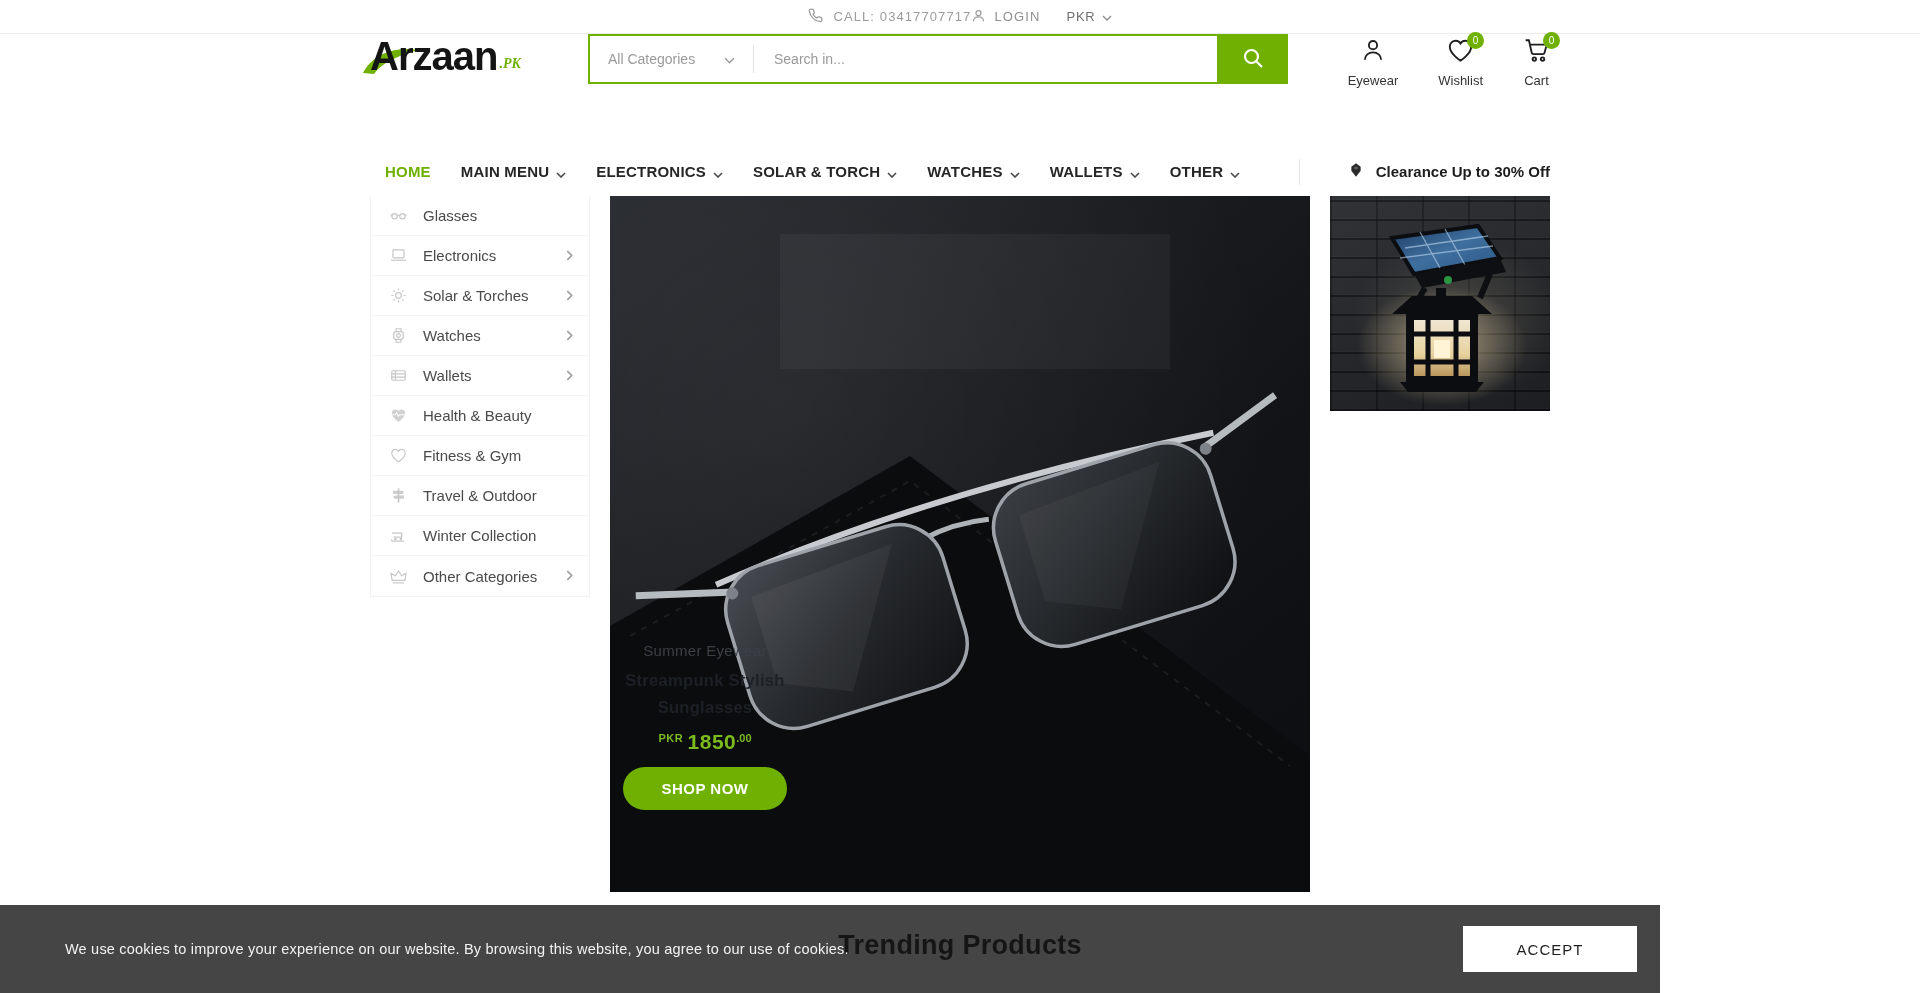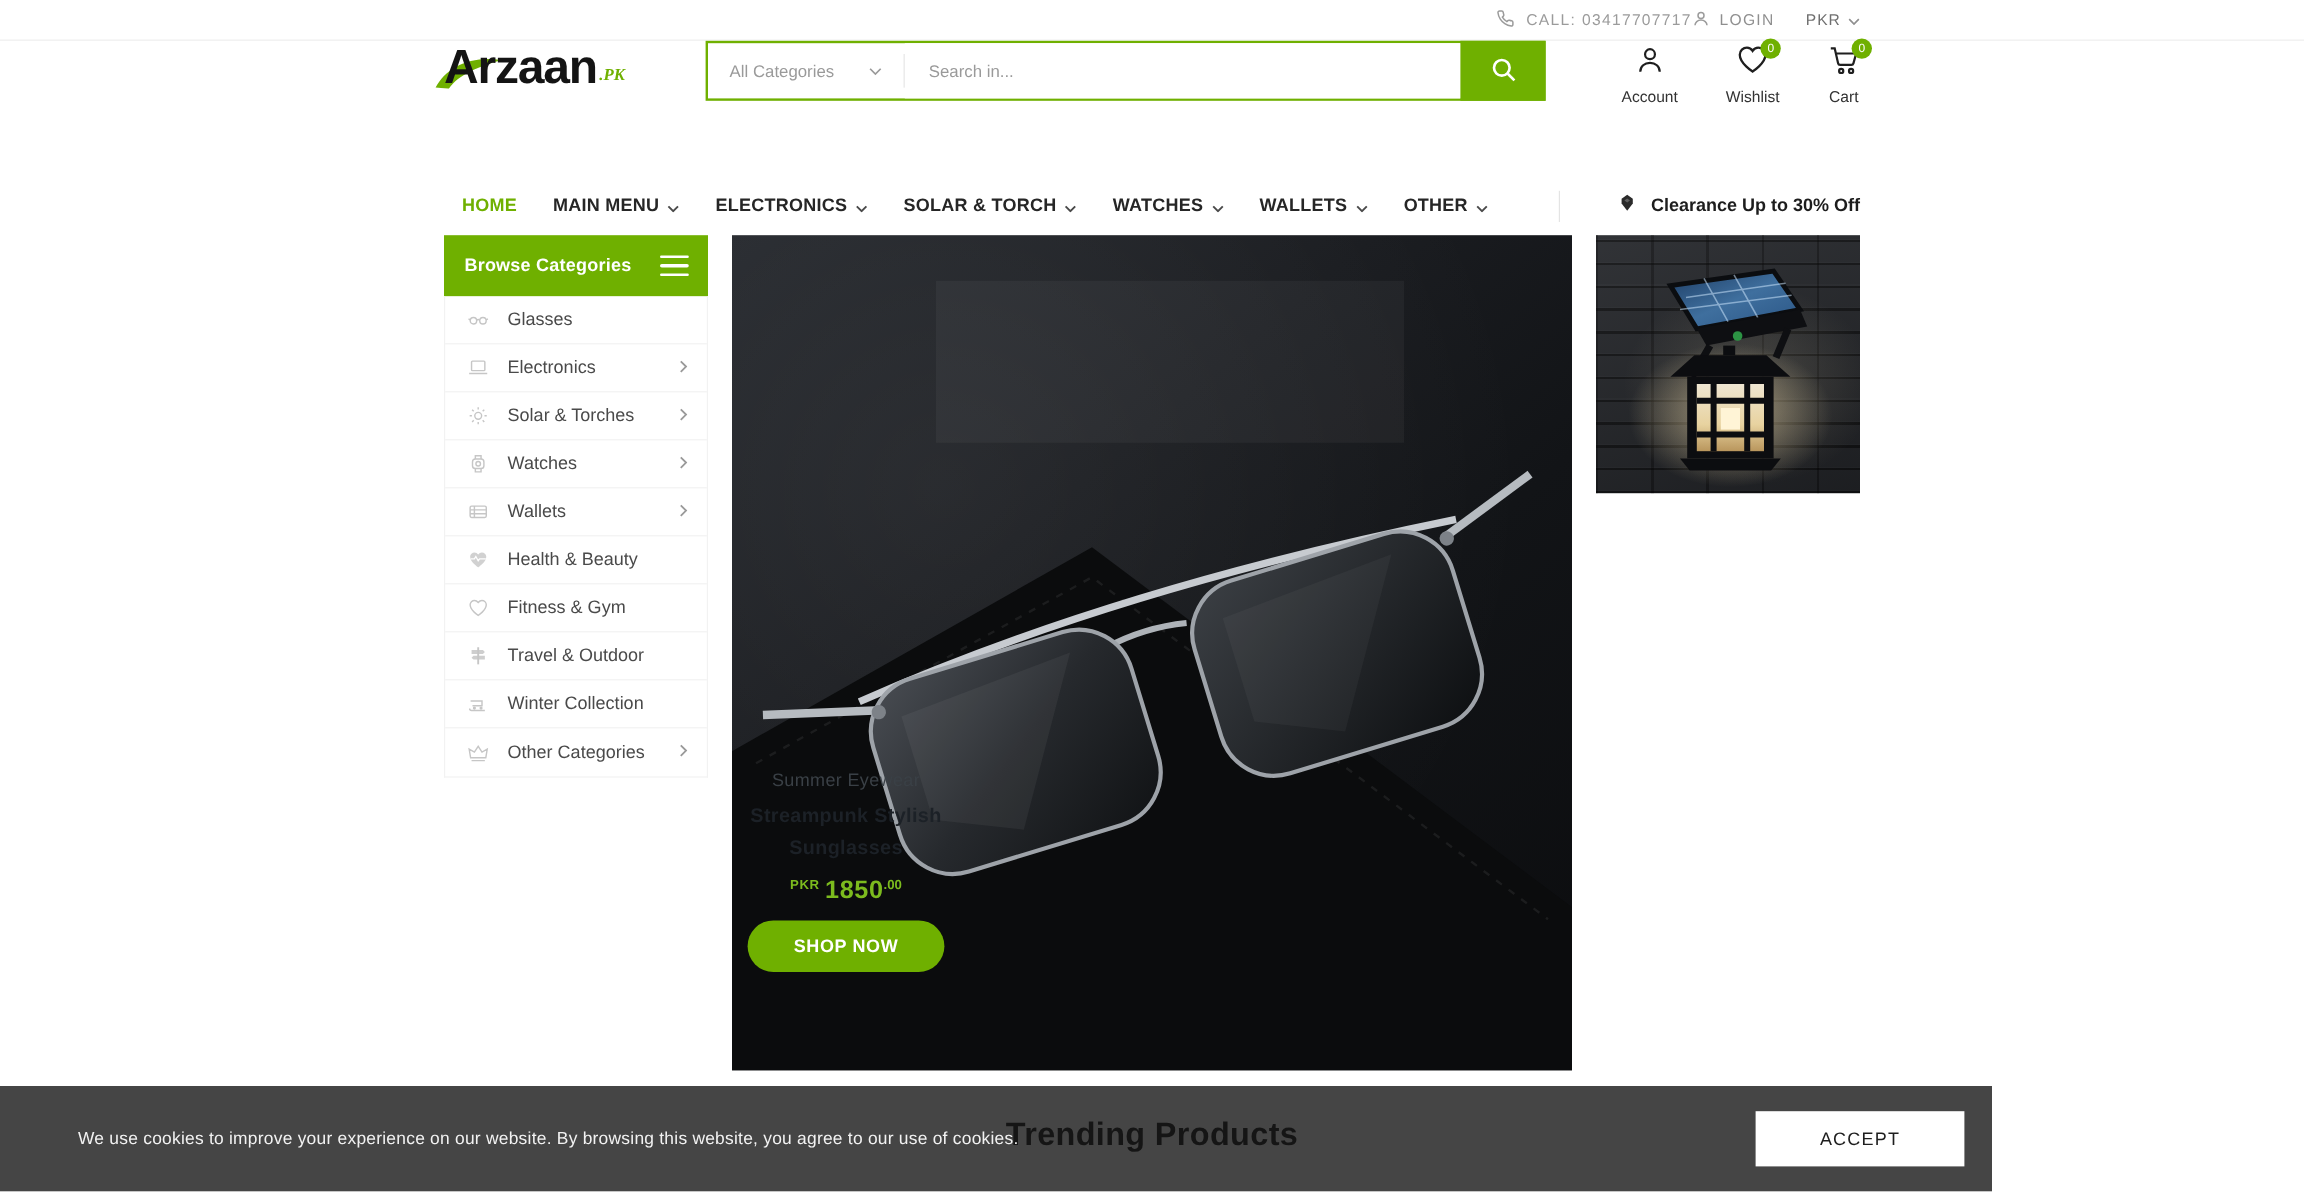--- a/index.html
+++ b/index.html
@@ -2,21 +2,21 @@
 <html><head>
 <meta charset="utf-8">
 <style>
   * { margin:0; padding:0; box-sizing:border-box; }
   html,body { width:1920px; height:993px; overflow:hidden; }
   body { font-family:"Liberation Sans", sans-serif; background:#ffffff; position:relative; }
   .container { width:1180px; margin:0 auto; }
 
   
   .topbar { height:34px; border-bottom:1px solid #ececec; background:#fff; }
-  .topbar-inner { height:100%; display:flex; align-items:center; justify-content:flex-end; }
+  .topbar-inner { height:100%; display:flex; align-items:center; justify-content:center; }
   .tb-left { display:flex; align-items:center; gap:10px; color:#9b9b9b; font-size:13px; letter-spacing:1.1px; }
   .tb-right { display:flex; align-items:center; gap:26px; }
   .tb-login { display:flex; align-items:center; gap:8px; color:#8f8f8f; font-size:13px; letter-spacing:1.1px; cursor:pointer; }
   .tb-currency { display:flex; align-items:center; gap:6px; color:#6f6f6f; font-size:13px; letter-spacing:0.8px; cursor:pointer; }
   .tb-icon { color:#9b9b9b; }
 
   
   .header { height:113px; background:#fff; }
   .header-inner { height:100%; display:flex; align-items:flex-start; }
   .logo { position:relative; width:218px; display:flex; align-items:flex-end; cursor:pointer; }
@@ -170,21 +170,21 @@
     <div class="header-actions">
       <div class="h-action">
         <span class="h-action-iconwrap">
           <span>
             <svg width="26" height="26" viewBox="0 0 24 24" fill="none" stroke="#1f1f1f" stroke-width="1.7">
                 <circle cx="12" cy="7.5" r="3.8"></circle>
                 <path d="M4.5 21c0-4.2 3.4-6.8 7.5-6.8s7.5 2.6 7.5 6.8"></path>
               </svg>
           </span>
         </span>
-        <span class="h-action-label">Account</span>
+        <span class="h-action-label">Eyewear</span>
       </div>
       <div class="h-action">
         <span class="h-action-iconwrap">
           <span>
             <svg width="27" height="25" viewBox="0 0 24 22" fill="none" stroke="#1f1f1f" stroke-width="1.7">
                 <path d="M12 20S2.5 14 2.5 7.6C2.5 4.5 5 2.3 7.8 2.3c1.8 0 3.3 1 4.2 2.4.9-1.4 2.4-2.4 4.2-2.4 2.8 0 5.3 2.2 5.3 5.3C21.5 14 12 20 12 20z"></path>
               </svg>
           </span>
           <span class="h-badge">0</span>
         </span>
@@ -258,28 +258,20 @@
           </svg>
       </span>
       <span class="nav-promo-label">Clearance Up to 30% Off</span>
     </div>
   </div>
 </div>
 
 <div class="container content">
 
   <aside class="sidebar">
-    <div class="sidebar-head">
-      <span class="sidebar-title">Browse Categories</span>
-      <span class="burger">
-          <span></span>
-          <span></span>
-          <span></span>
-        </span>
-    </div>
     <ul class="cat-list">
       <li class="cat-item">
         <span class="cat-icon">
             <svg width="19" height="19" viewBox="0 0 24 24" fill="none" stroke="currentColor" stroke-width="1.5">
               <circle cx="7" cy="13" r="3.4"></circle>
               <circle cx="17" cy="13" r="3.4"></circle>
               <path d="M10.4 12.4c.9-.8 2.3-.8 3.2 0M3.6 12l-1.8-1M20.4 12l1.8-1"></path>
             </svg>
           </span>
         <span class="cat-label">Glasses</span>

